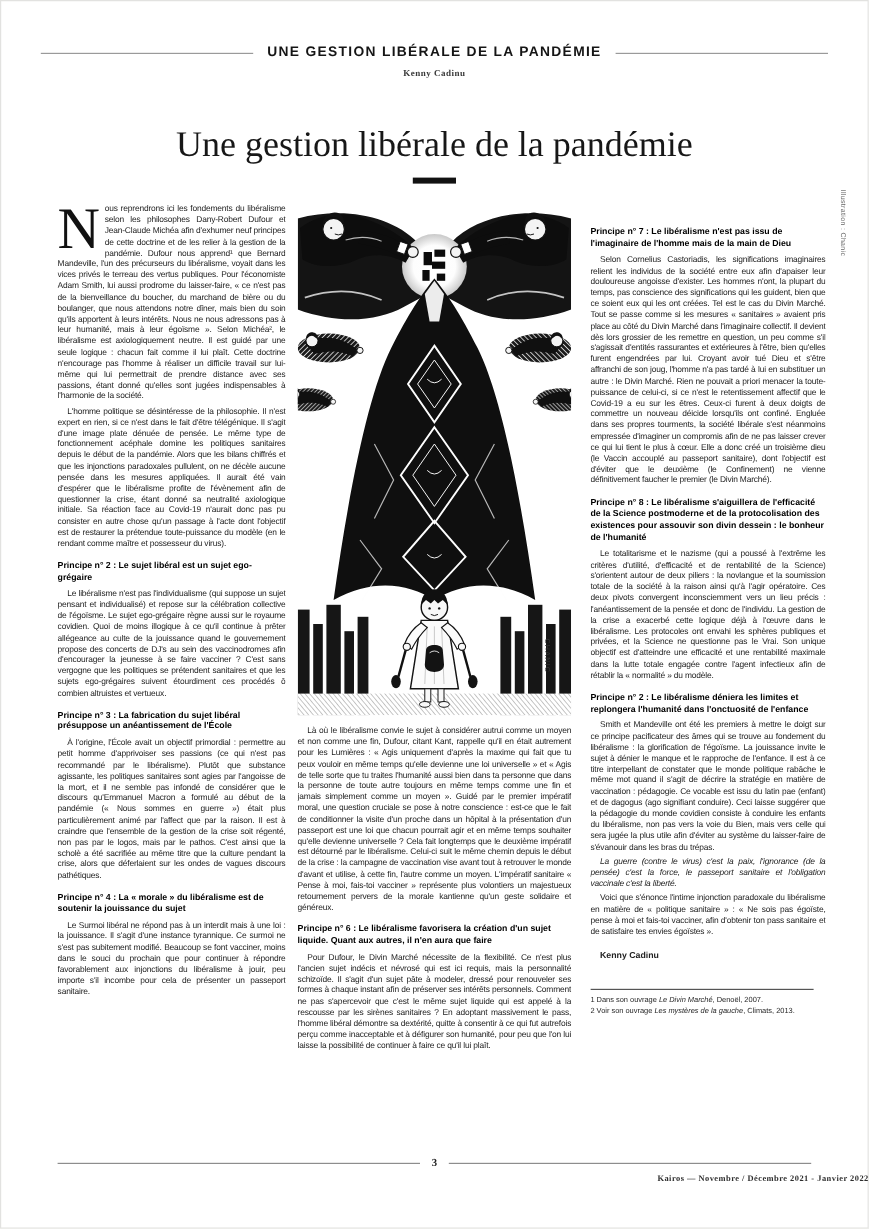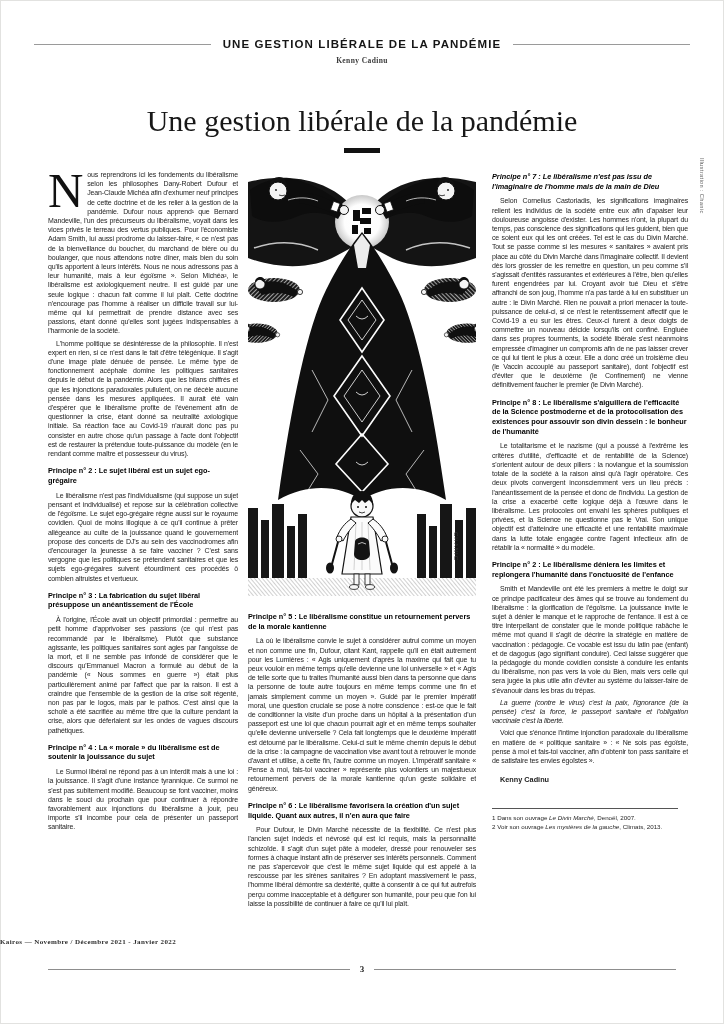--- a/index.html
+++ b/index.html
@@ -14,40 +14,40 @@
           font-family:"Liberation Serif",serif;font-weight:bold;font-size:7.5px;letter-spacing:.4px;color:#3a3a3a;}
   .main-title{position:absolute;top:84px;left:0;width:100%;text-align:center;
           font-family:"Liberation Serif",serif;font-weight:normal;font-size:30px;line-height:1.15;color:#171717;}
   .title-bar{position:absolute;top:148px;left:50%;transform:translateX(-50%);width:36px;height:5px;background:#121212;}
   
   .col{position:absolute;top:170px;overflow:hidden;}
   .col-left{left:48px;width:190px;height:788px;}
   .col-center{left:248px;width:228px;height:788px;}
   .col-right{left:492px;top:172px;width:196px;height:786px;}
   .sec h3{font-size:7.3px;line-height:9.7px;margin:8px 0 5px;color:#000;}
-  .sec:first-child h3{margin-top:0;font-style:italic;}
+  .sec:first-child h3{margin-top:16px;}
   .sec p{font-size:7px;line-height:9.2px;text-align:justify;margin:0 0 3px;text-indent:8px;
          letter-spacing:-0.02em;color:#242424;hyphens:auto;}
   .intro p{text-indent:0;}
   .dropcap{float:left;font-family:"Liberation Serif",serif;font-size:49px;line-height:38px;
            padding:2px 4px 0 0;color:#111;}
   .italic{font-style:italic;}
   .sig{font-weight:bold;font-size:7.3px;margin-top:10px;text-indent:8px;}
   .footnotes{margin-top:24px;width:95%;border-top:1px solid #555;padding-top:5px;}
   .footnote{font-size:6.2px;line-height:8.6px;color:#262626;}
   .footnote i{font-style:italic;}
   
   .illu{width:228px;height:426px;margin:0 0 4px 0;}
   .credit-vert{position:absolute;left:699px;top:158px;writing-mode:vertical-rl;
                font-size:5.8px;letter-spacing:.3px;color:#666;}
   
   .footer-row{position:absolute;top:964px;left:48px;right:48px;display:flex;align-items:center;gap:10px;}
   .footer-row .rule{flex:1;height:1px;background:#8d8d8d;}
   .page-num{font-family:"Liberation Serif",serif;font-weight:bold;font-size:9px;color:#1c1c1c;}
-  .imprint{position:absolute;top:938px;left:0;width:100%;text-align:left;
+  .imprint{position:absolute;top:978px;left:0;width:100%;text-align:right;
            font-family:"Liberation Serif",serif;font-weight:bold;font-size:7px;letter-spacing:.4px;color:#2e2e2e;}
 </style>
 </head>
 <body>
 
 <div class="page">
 
   <div class="kicker-row">
     <div class="rule"></div>
     <div class="kicker">UNE GESTION LIBÉRALE DE LA PANDÉMIE</div>
@@ -188,21 +188,20 @@
       <path d="M110,374 q4,-3 8,0" stroke="#fff" stroke-width="0.7" fill="none"></path>
       <rect x="106" y="404" width="5" height="11" fill="#f8f8f8" stroke="#111" stroke-width="0.8"></rect>
       <rect x="117" y="404" width="5" height="11" fill="#f8f8f8" stroke="#111" stroke-width="0.8"></rect>
       <ellipse cx="106" cy="417" rx="4.5" ry="2.4" fill="#f8f8f8" stroke="#111" stroke-width="0.8"></ellipse>
       <ellipse cx="122" cy="417" rx="4.5" ry="2.4" fill="#f8f8f8" stroke="#111" stroke-width="0.8"></ellipse>
 
       <text x="206" y="362" font-size="6" letter-spacing="1" fill="#333" transform="rotate(90 206 362)">CHANIC</text>
     </svg>
 
     <div class="sec">
-      <h3>Principe n° 5 : Le libéralisme constitue un retournement pervers de la morale kantienne</h3>
       <p>Là où le libéralisme convie le sujet à considérer autrui comme un moyen et non comme une fin, Dufour, citant Kant, rappelle qu'il en était autrement pour les Lumières : « Agis uniquement d'après la maxime qui fait que tu peux vouloir en même temps qu'elle devienne une loi universelle » et « Agis de telle sorte que tu traites l'humanité aussi bien dans ta personne que dans la personne de toute autre toujours en même temps comme une fin et jamais simplement comme un moyen ». Guidé par le premier impératif moral, une question cruciale se pose à notre conscience : est-ce que le fait de conditionner la visite d'un proche dans un hôpital à la présentation d'un passeport est une loi que chacun pourrait agir et en même temps souhaiter qu'elle devienne universelle ? Cela fait longtemps que le deuxième impératif est détourné par le libéralisme. Celui-ci suit le même chemin depuis le début de la crise : la campagne de vaccination vise avant tout à retrouver le monde d'avant et utilise, à cette fin, l'autre comme un moyen. L'impératif sanitaire « Pense à moi, fais-toi vacciner » représente plus volontiers un majestueux retournement pervers de la morale kantienne qu'un geste solidaire et généreux.</p>
     </div>
     <div class="sec">
       <h3>Principe n° 6 : Le libéralisme favorisera la création d'un sujet liquide. Quant aux autres, il n'en aura que faire</h3>
       <p>Pour Dufour, le Divin Marché nécessite de la flexibilité. Ce n'est plus l'ancien sujet indécis et névrosé qui est ici requis, mais la personnalité schizoïde. Il s'agit d'un sujet pâte à modeler, dressé pour renouveler ses formes à chaque instant afin de préserver ses intérêts personnels. Comment ne pas s'apercevoir que c'est le même sujet liquide qui est appelé à la rescousse par les sirènes sanitaires ? En adoptant massivement le pass, l'homme libéral démontre sa dextérité, quitte à consentir à ce qui fut autrefois perçu comme inacceptable et à défigurer son humanité, pour peu que l'on lui laisse la possibilité de continuer à faire ce qu'il lui plaît.</p>
     </div>
   </div>
 
   <div class="col col-right">
     <div class="sec">

